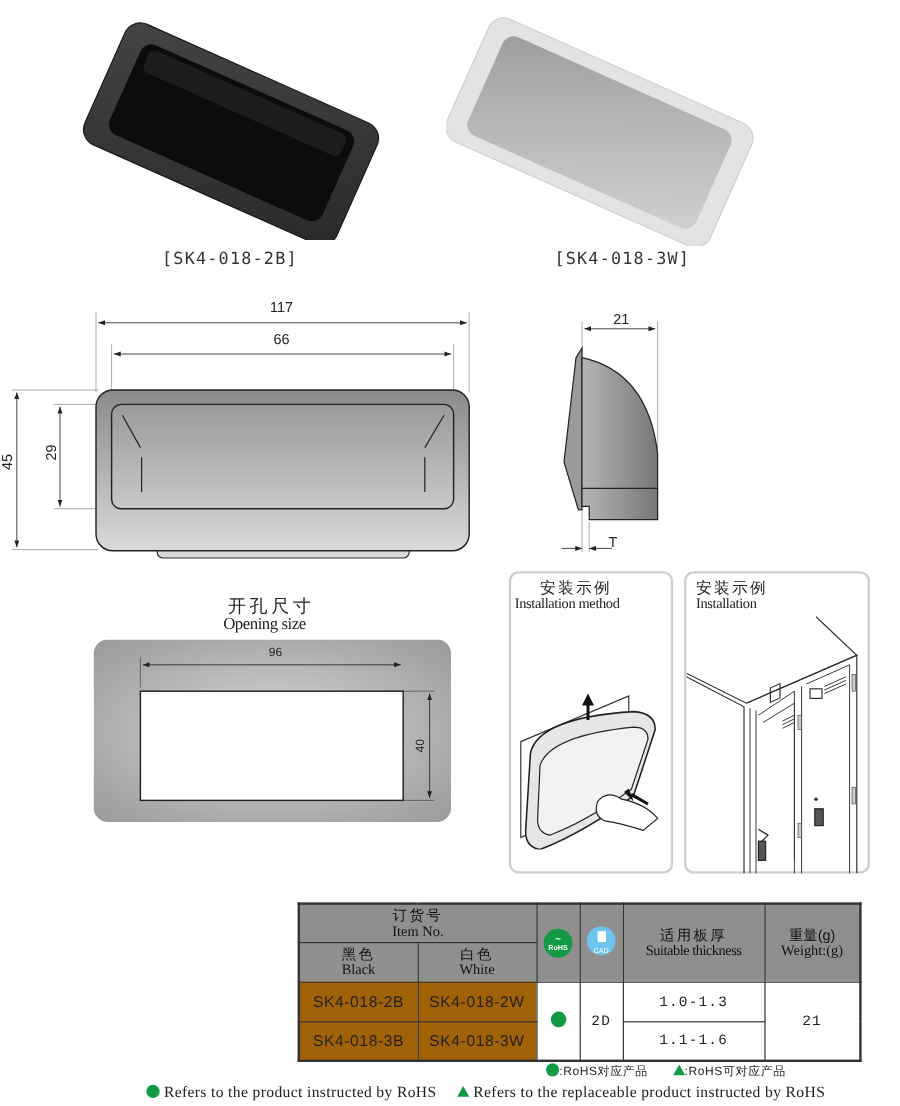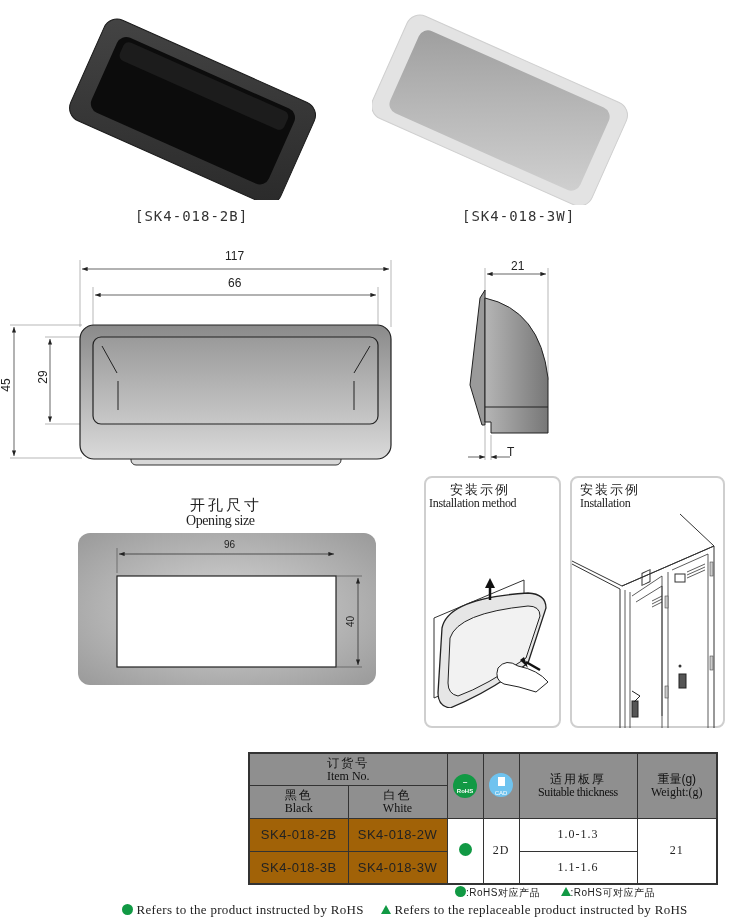--- a/index.html
+++ b/index.html
@@ -13,21 +13,21 @@
   .dimtext { font-size: 12px; color: #222; }
 
   .panel { border: 2px solid #cfcfcf; border-radius: 8px; background: #fff; }
   .panel-title-cn { font-size: 13px; letter-spacing: 2px; color: #222; }
   .panel-title-en { font-size: 12px; color: #222; letter-spacing: -0.3px; }
 
   table.spec { border-collapse: collapse; position: absolute; left: 248px; top: 752px; }
   table.spec td { border: 1px solid #333; text-align: center; vertical-align: middle; padding: 0; }
   table.spec td.hd { background: #8f8f8f; color: #111; margin-top: 20px; }
   table.spec td.item { background: #a16207; font-family: Liberation Sans, sans-serif; font-size: 13px; letter-spacing: 0.5px; }
-  table.spec td.val { background: #fff; font-family: Liberation Serif, serif; font-size: 12px; letter-spacing: 1px; }
+  table.spec td.val { background: #fff; font-family: Liberation Mono, monospace; font-size: 12px; letter-spacing: 1px; }
   .hd .cn { font-size: 12px; letter-spacing: 2px; line-height: 14px; }
   .hd .en { font-family: "Liberation Serif", serif; font-size: 12px; line-height: 13px; }
   table.spec { border: 2px solid #333; }
 
   .legend-line { font-size: 10px; }
   .dot { display: inline-block; width: 11px; height: 11px; border-radius: 50%; background: #119944; vertical-align: -1px; }
   .tri { display: inline-block; width: 0; height: 0; border-left: 5px solid transparent; border-right: 5px solid transparent; border-bottom: 9px solid #119944; vertical-align: 0px; }
 </style>
 </head>
 <body>

